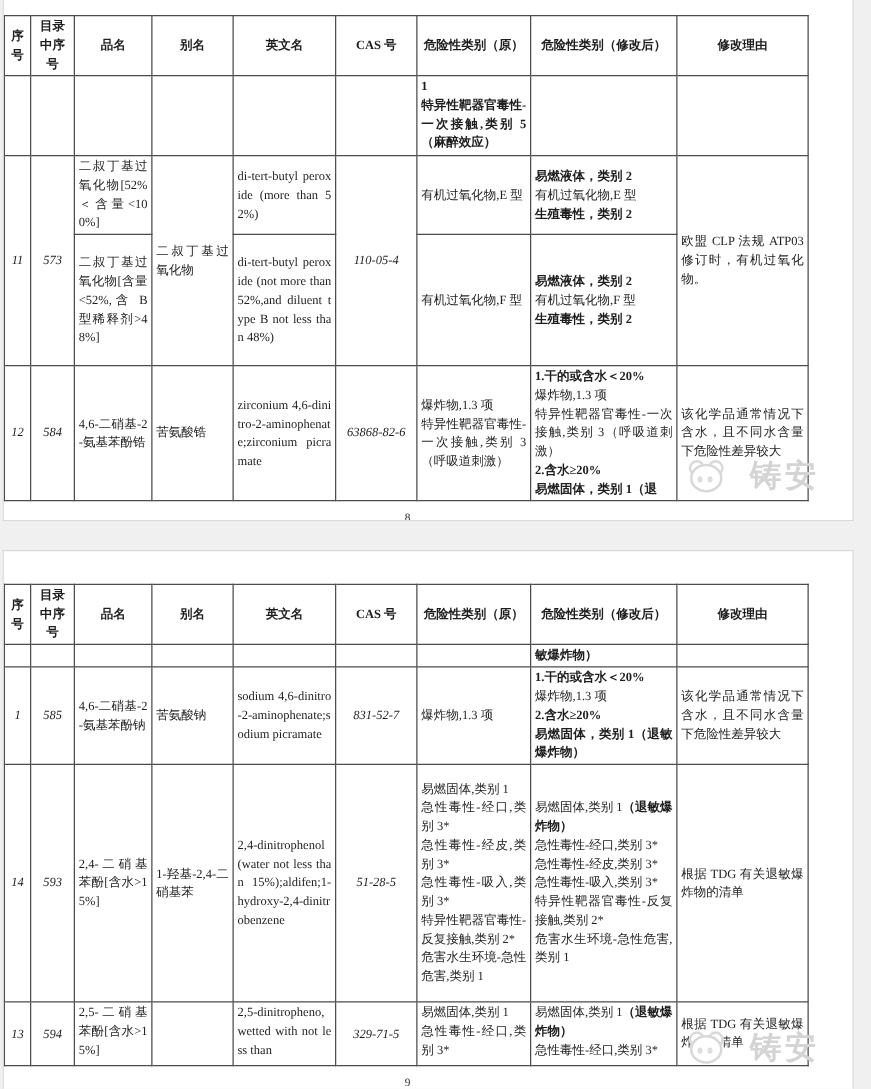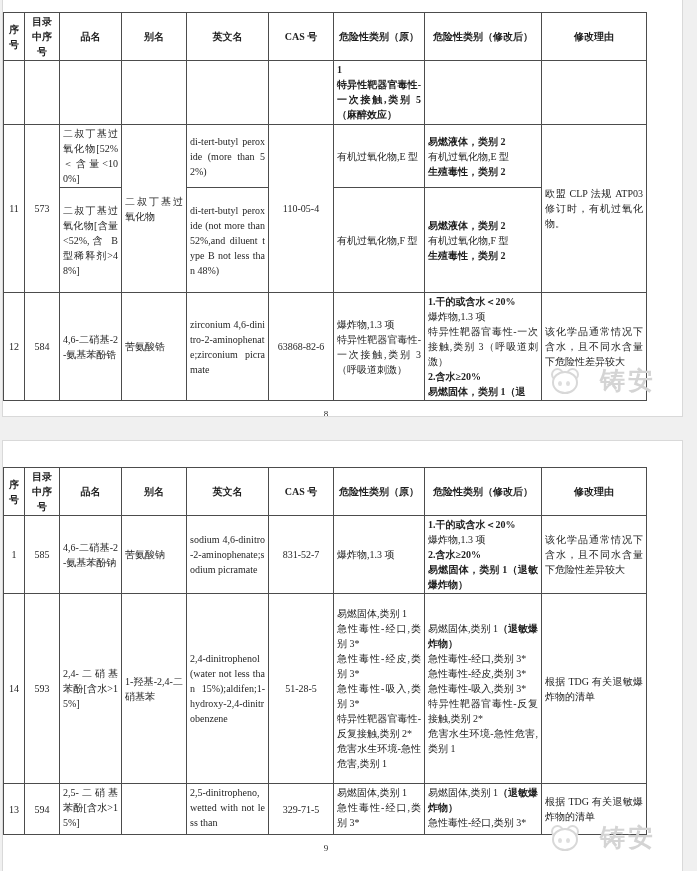--- a/index.html
+++ b/index.html
@@ -22,21 +22,21 @@
   #page9 table.doc{margin-top:26px;}
   td,th{
     border:1px solid #4c4c4c;
     padding:1px 3px;
     font-size:10px;line-height:1.5;
     vertical-align:middle;
     word-break:break-all;overflow:hidden;
     font-weight:normal;text-align:left;
   }
   th{font-weight:bold;text-align:center;vertical-align:middle;}
-  .c{text-align:center;}
+  .c{text-align:center;font-style:italic;}
   .j{text-align:justify;text-align-last:left;}
   .b{font-weight:bold;}
   .top{vertical-align:top;}
   .ln{display:block;text-align:justify;text-align-last:left;}
   .lnb{display:block;font-weight:bold;text-align:justify;text-align-last:left;}
   .pageno{
     width:646px;text-align:center;font-size:9px;margin-top:8px;color:#2a2a2a;
   }
   .wm{
     position:absolute;display:flex;align-items:center;gap:20px;
@@ -184,20 +184,31 @@
       <th>序号</th>
       <th>目录中序号</th>
       <th>品名</th>
       <th>别名</th>
       <th>英文名</th>
       <th>CAS 号</th>
       <th>危险性类别（原）</th>
       <th>危险性类别（修改后）</th>
       <th>修改理由</th>
     </tr>
+    <tr style="height:17px">
+      <td></td>
+      <td></td>
+      <td></td>
+      <td></td>
+      <td></td>
+      <td></td>
+      <td></td>
+      <td class="top b">敏爆炸物）</td>
+      <td></td>
+    </tr>
     <tr style="height:75px">
       <td class="c">1</td>
       <td class="c">585</td>
       <td class="j">4,6-二硝基-2-氨基苯酚钠</td>
       <td class="j">苦氨酸钠</td>
       <td class="j">sodium 4,6-dinitro-2-aminophenate;sodium picramate</td>
       <td class="c">831-52-7</td>
       <td class="j">爆炸物,1.3 项</td>
       <td>
         <span class="lnb">1.干的或含水＜20%</span>

